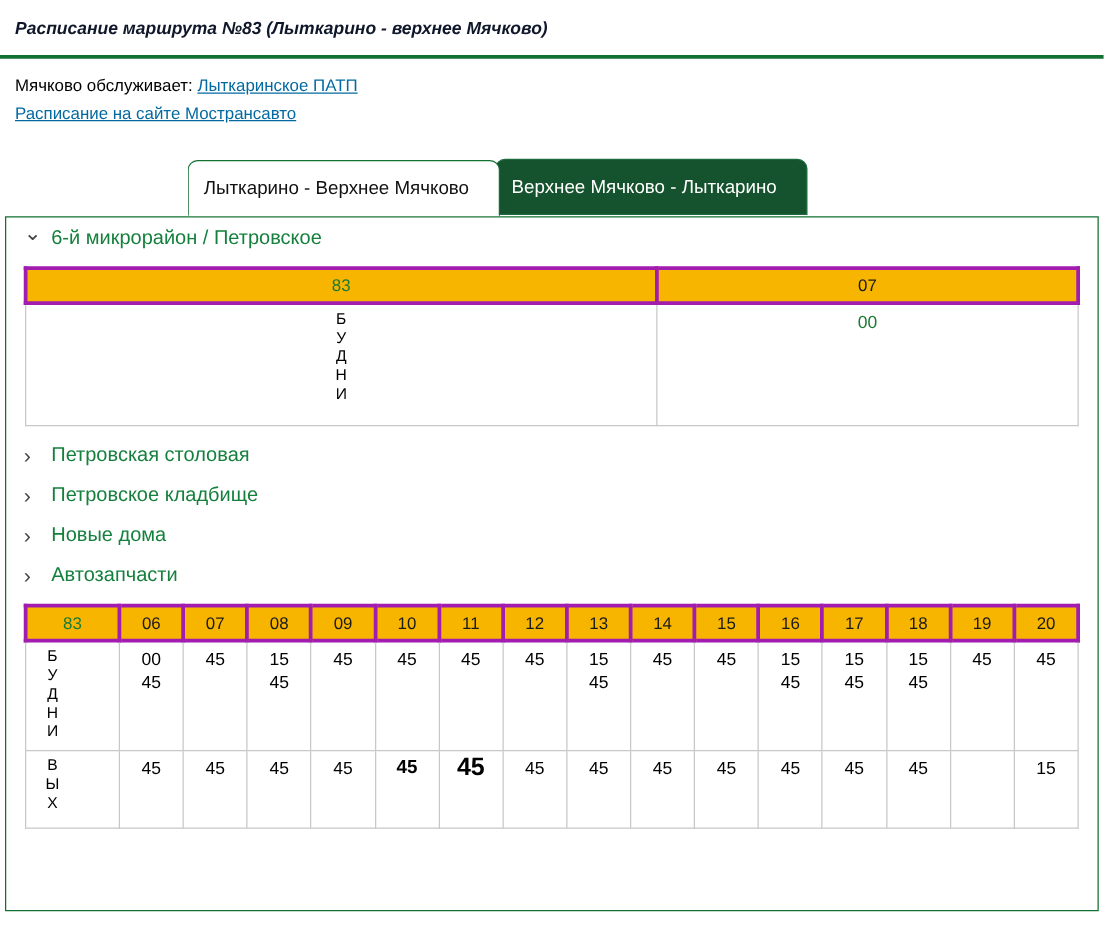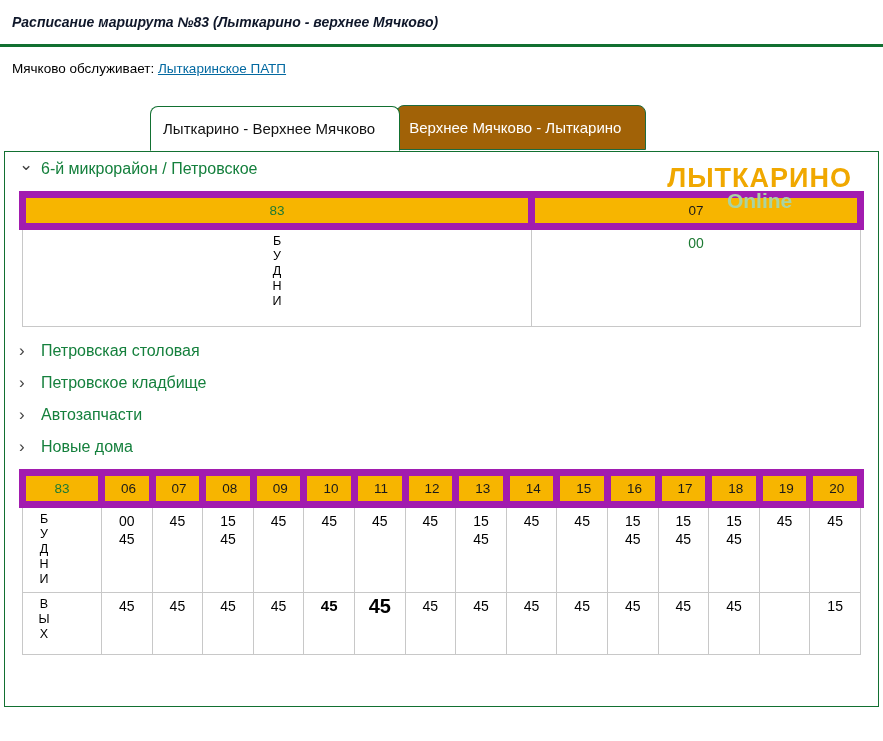--- a/index.html
+++ b/index.html
@@ -59,21 +59,21 @@
   }
   .tab-active {
     background: #ffffff;
     border: 1px solid #127031;
     border-bottom: 1px solid #ffffff;
     color: #111111;
     position: relative;
     top: 1px;
   }
   .tab-inactive {
-    background: #a16207;
+    background: #14532d;
     color: #ffffff;
     border: 1px solid #1d6b3f;
     margin-left: -4px;
   }
   .panel {
     border: 1px solid #127031;
     margin: 0 4px 0 4px;
     background: #ffffff;
     position: relative;
     height: 556px;
@@ -130,21 +130,21 @@
     text-align: center;
     vertical-align: top;
     padding: 4px 2px;
   }
   table.sched thead th {
     background: #f7b500;
     color: #1a1a1a;
     font-weight: normal;
     font-size: 13.5px;
     padding: 5px 16px;
-    border: 7px solid #a21caf;
+    border: 3px solid #a21caf;
   }
   table.sched thead th.route-num {
     color: #1d7a33;
     font-weight: normal;
   }
   th.bold-hr, td.bold-cell {
     font-weight: bold;
   }
   .daytype {
     width: 38px;
@@ -167,32 +167,31 @@
 <div>
   <h1 class="page-title">Расписание маршрута №83 (Лыткарино - верхнее Мячково)</h1>
   <div class="title-rule"></div>
 </div>
 
 <div class="info-block">
   <div class="info-row">
     <span>Мячково обслуживает:</span>
     <a class="link" href="#">Лыткаринское ПАТП</a>
   </div>
+  <div class="info-row">
+    <a class="link" href="#">Расписание на сайте Мострансавто</a>
+  </div>
 </div>
 
 <div class="tabs-wrap">
   <div class="tab tab-active">Лыткарино - Верхнее Мячково</div><div class="tab tab-inactive">Верхнее Мячково - Лыткарино</div>
 </div>
 
 <div class="panel">
 
-  <div class="watermark">
-    <div class="wm-top">ЛЫТКАРИНО</div>
-    <div class="wm-bottom">Online</div>
-  </div>
 
   <div class="stop-row">
     <span class="chev down"></span>
     <span>6-й микрорайон / Петровское</span>
   </div>
 
   <table class="sched first-table">
     <thead>
       <tr>
         <th class="route-num" style="width:470px;">83</th>
@@ -222,25 +221,25 @@
   <div class="stop-row">
     <span class="chev right"></span>
     <span>Петровская столовая</span>
   </div>
   <div class="stop-row">
     <span class="chev right"></span>
     <span>Петровское кладбище</span>
   </div>
   <div class="stop-row">
     <span class="chev right"></span>
-    <span>Автозапчасти</span>
+    <span>Новые дома</span>
   </div>
   <div class="stop-row">
     <span class="chev right"></span>
-    <span>Новые дома</span>
+    <span>Автозапчасти</span>
   </div>
 
   <table class="sched">
     <thead>
       <tr>
         <th class="route-num" style="width:40px;">83</th>
         <th>06</th>
         <th>07</th>
         <th>08</th>
         <th>09</th>

